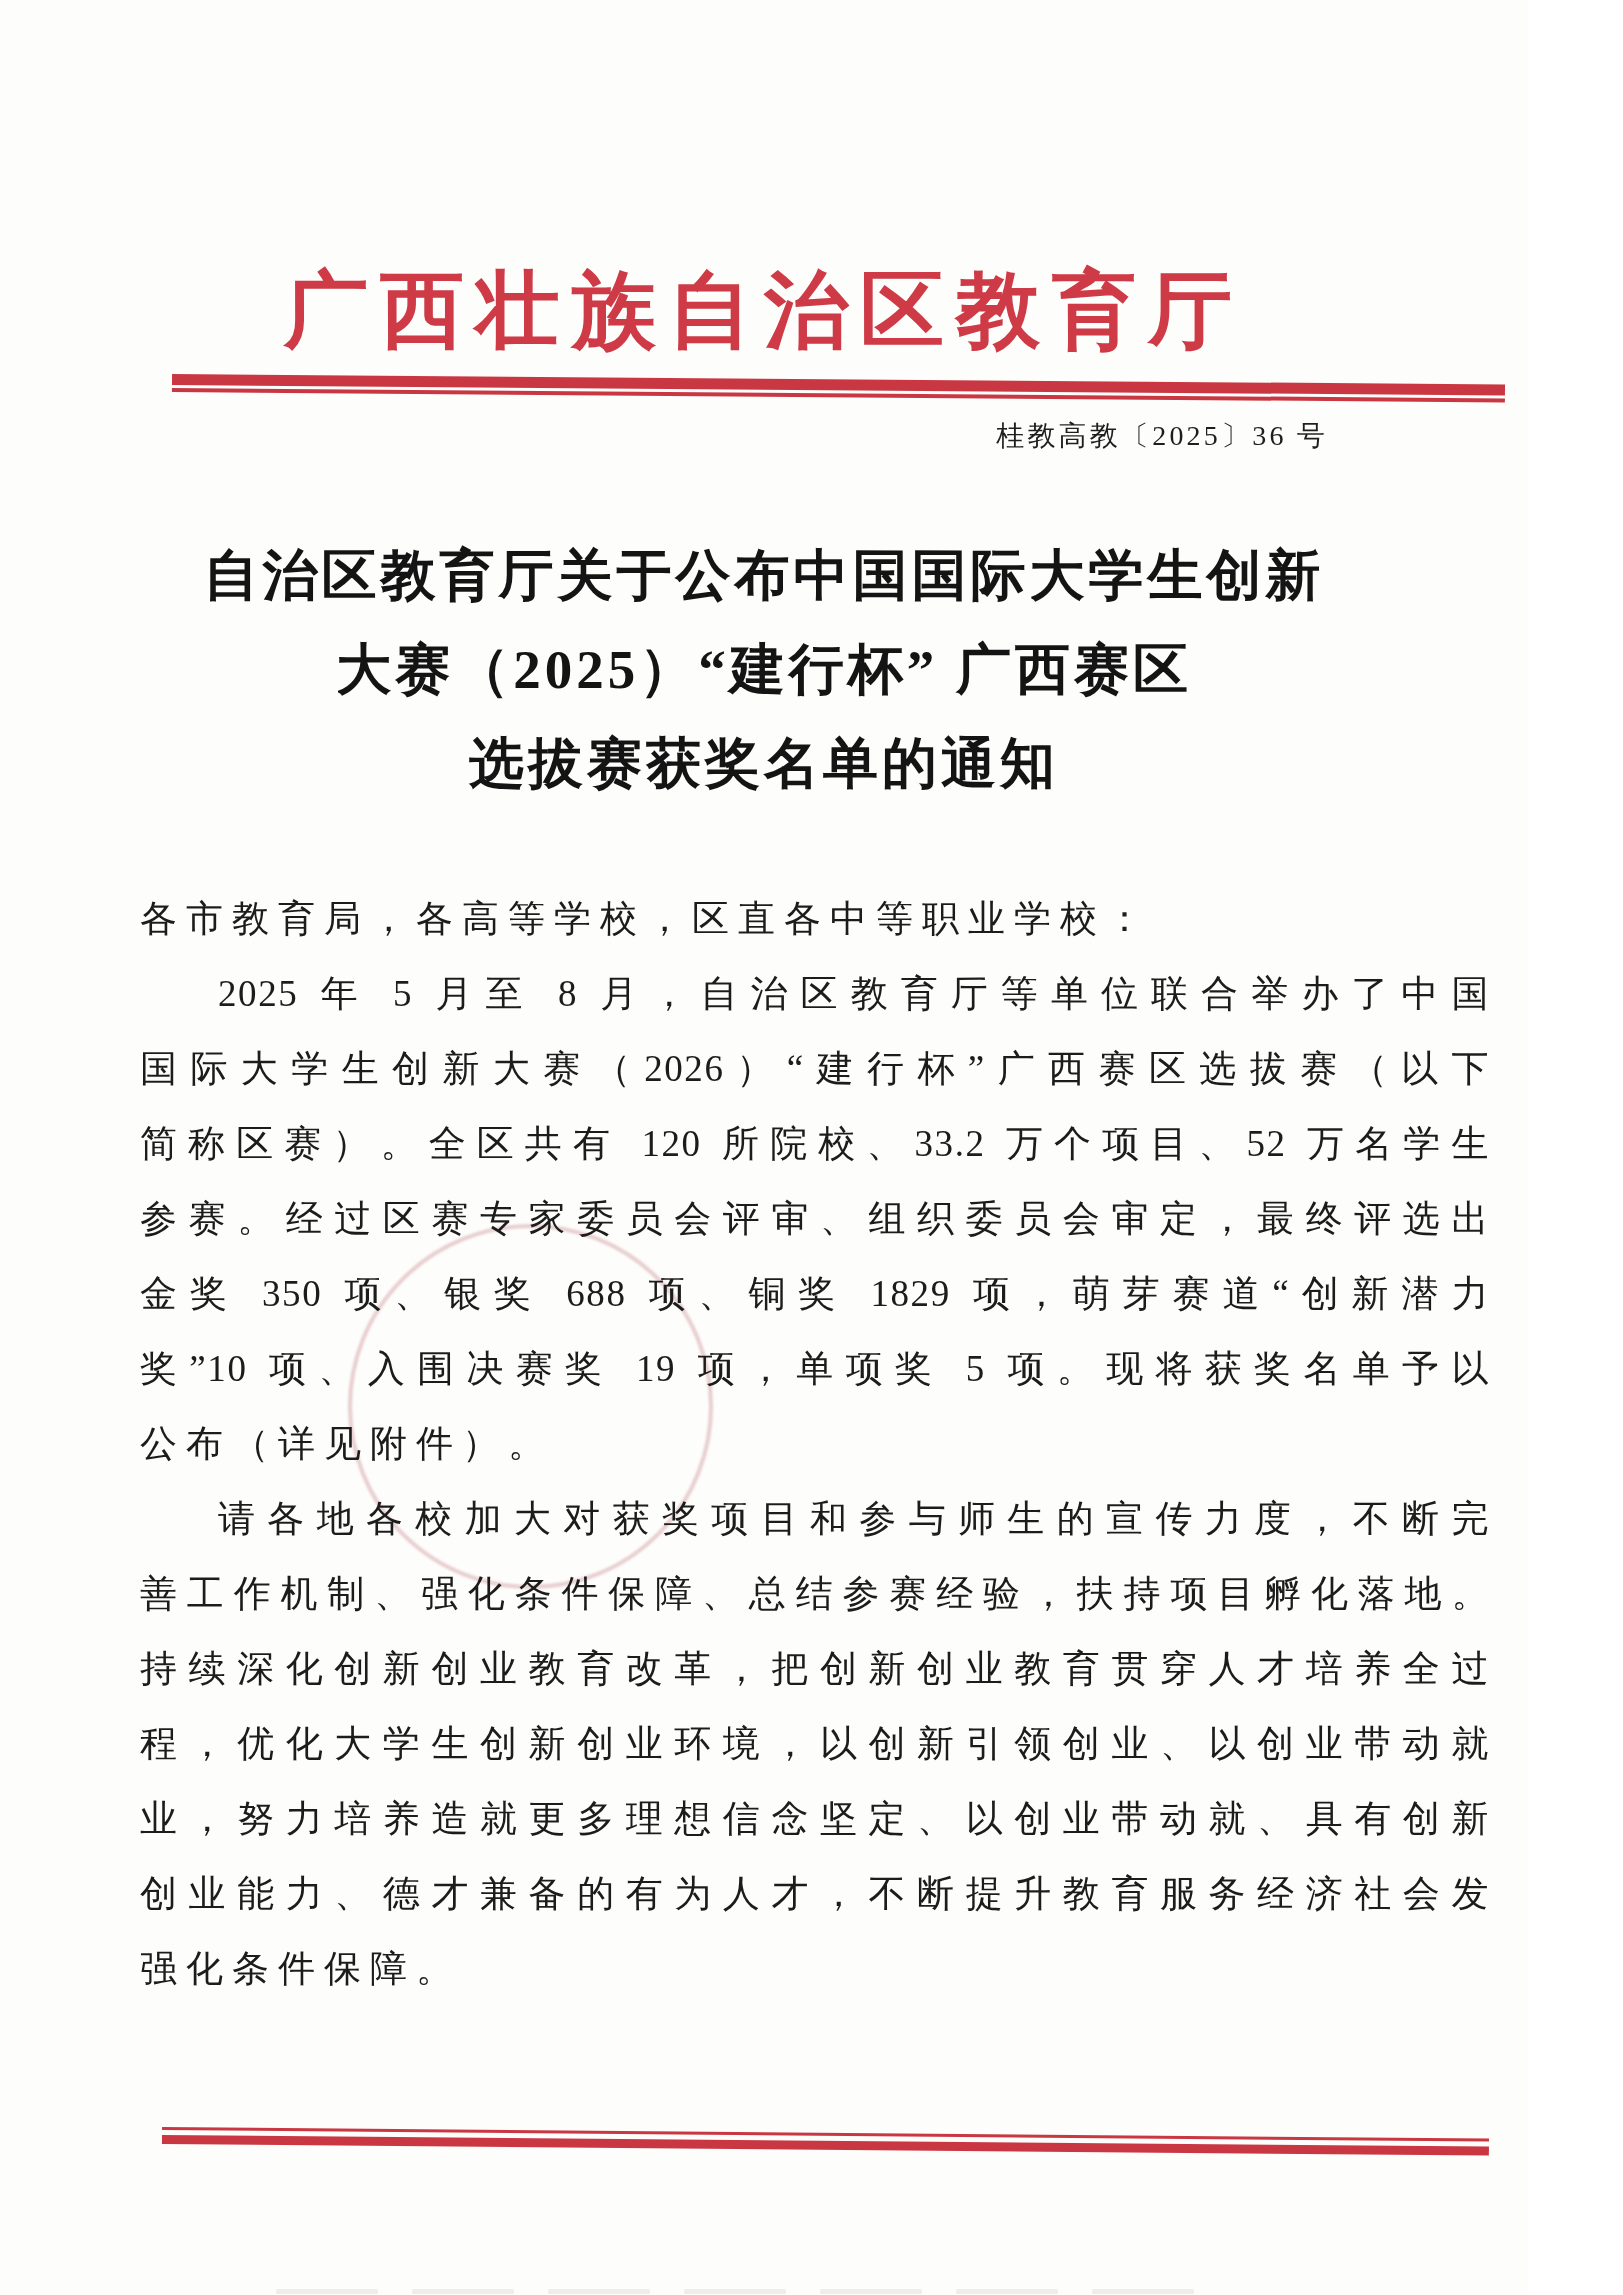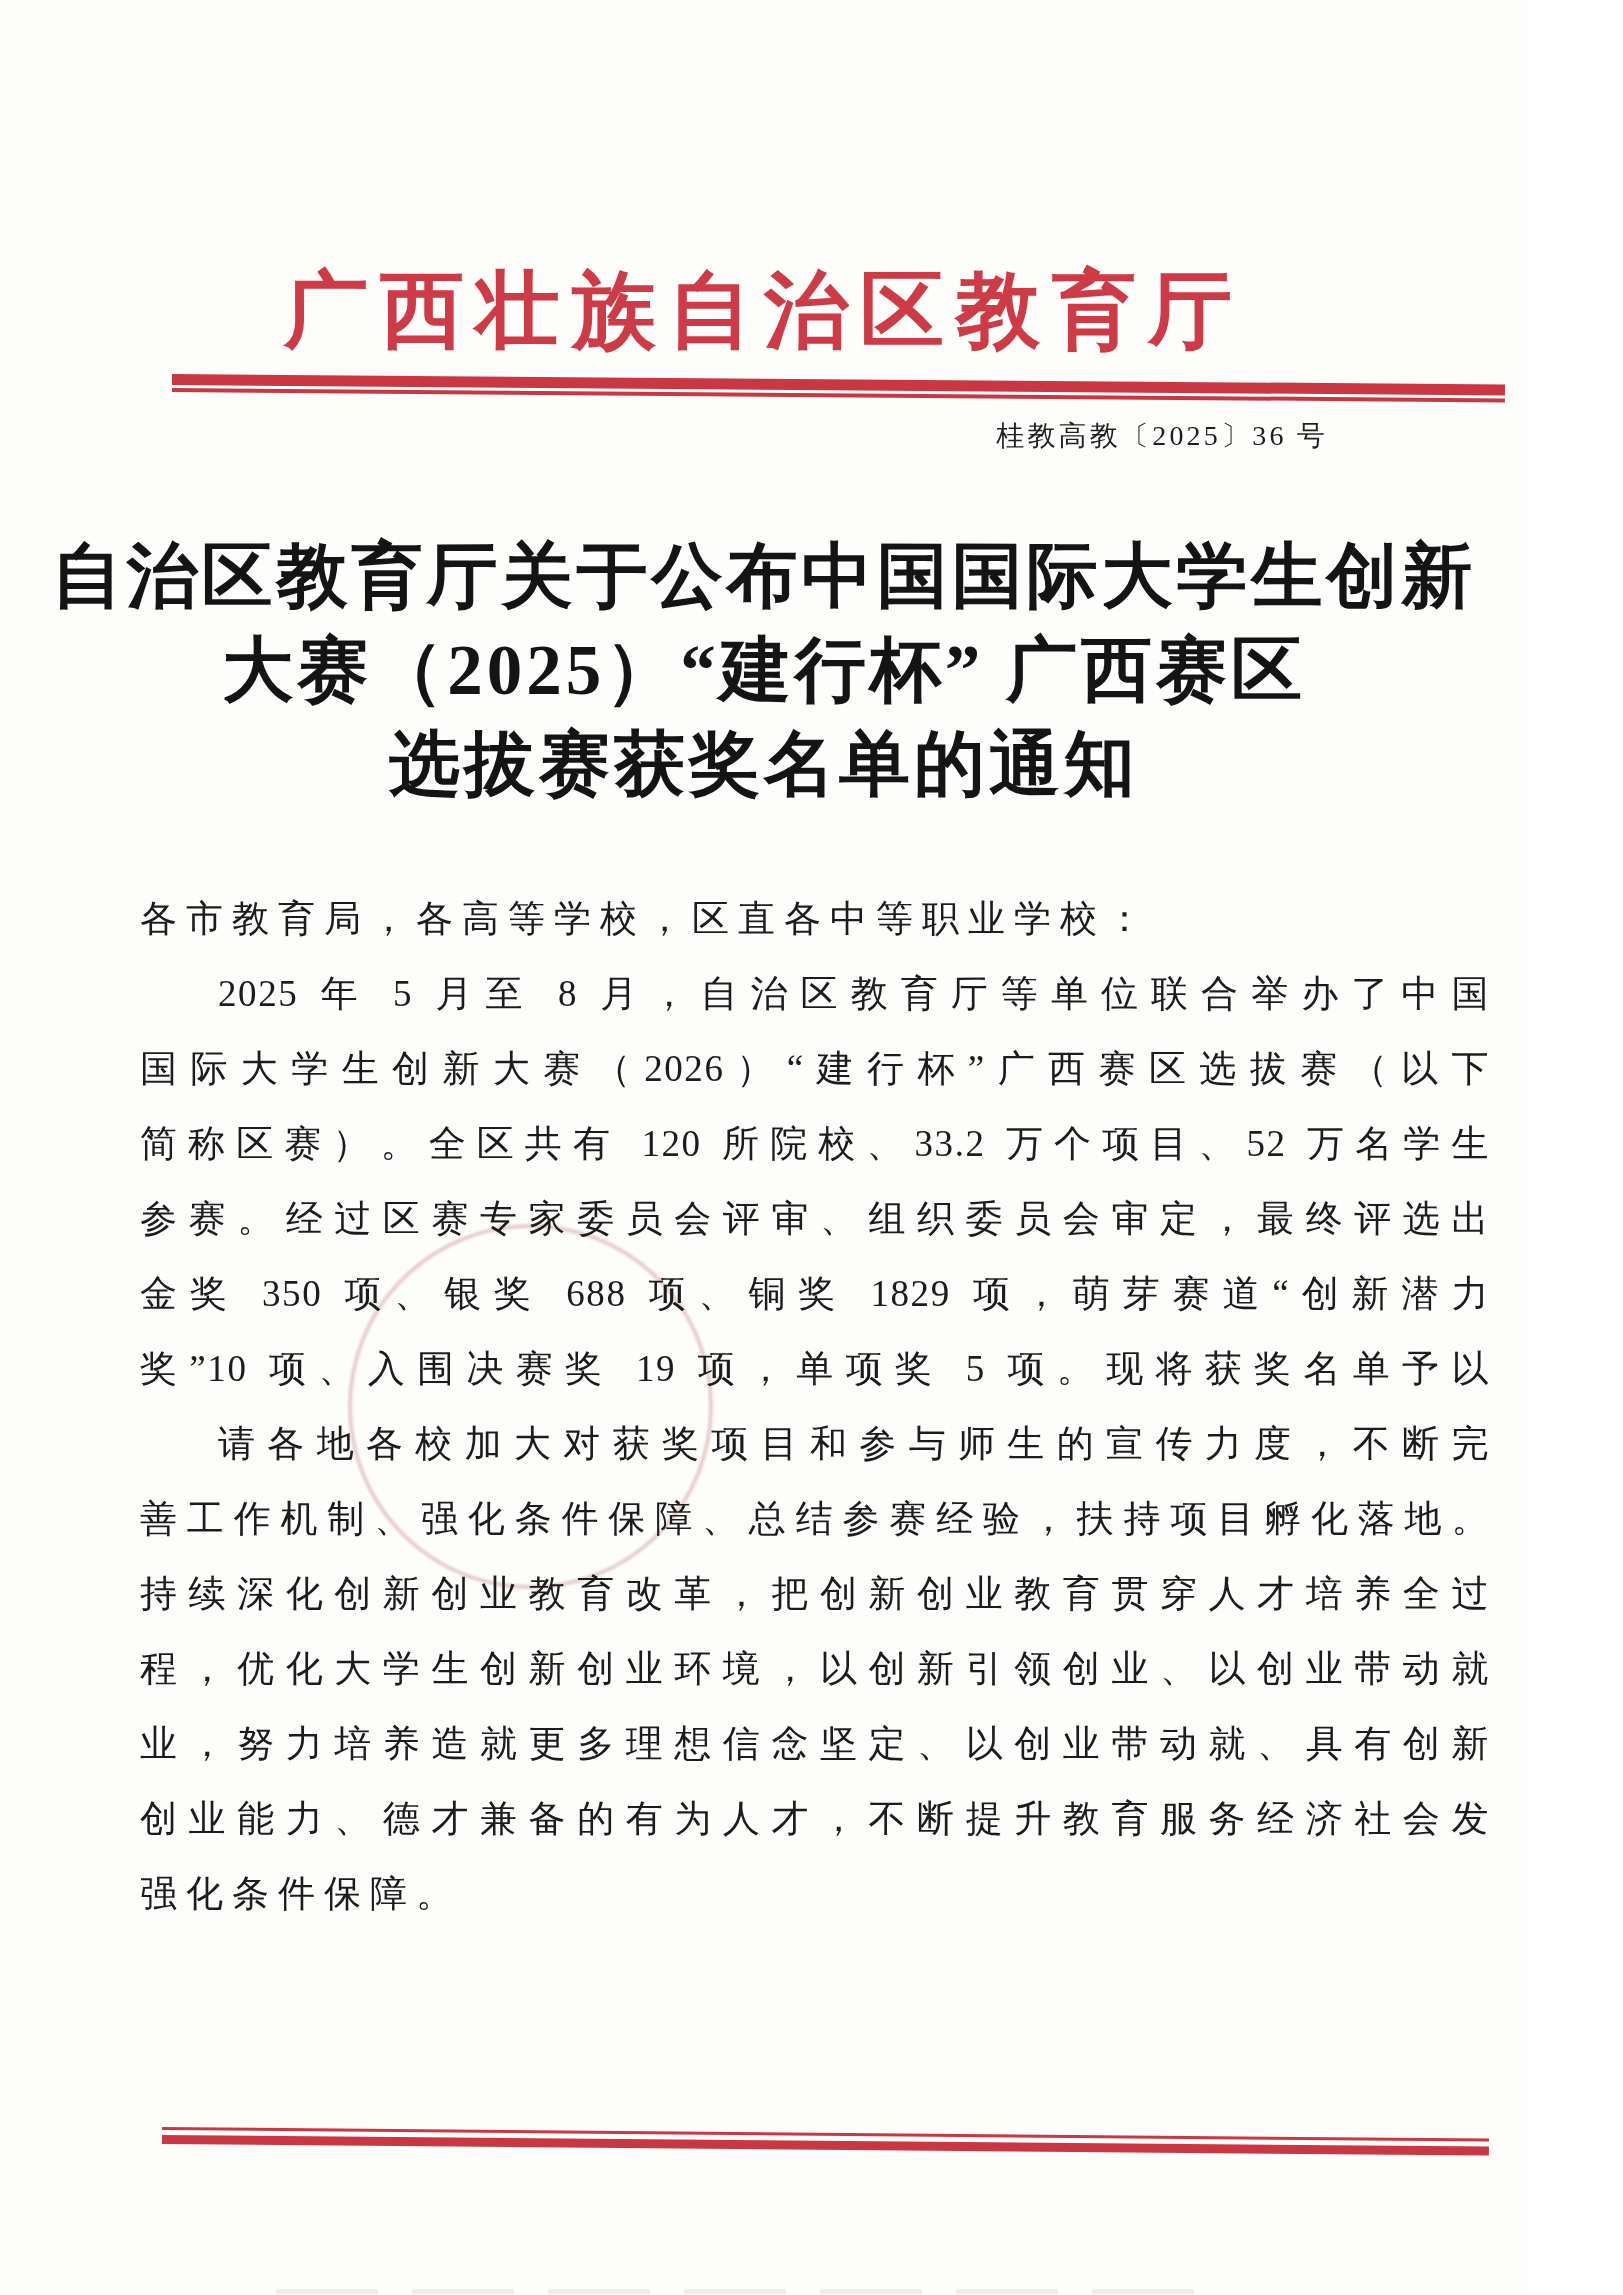--- a/index.html
+++ b/index.html
@@ -56,21 +56,21 @@
     white-space: nowrap;
   }
 
   
   .doc-title {
     position: absolute;
     top: 529px;
     left: 0;
     width: 100%;
     text-align: center;
-    font-size: 71px;
+    font-size: 55px;
     line-height: 94px;
     font-weight: bold;
     color: #141414;
     letter-spacing: 4px;
   }
 
   
   .seal {
     position: absolute;
     left: 348px;
@@ -160,20 +160,21 @@
   <div class="seal"></div>
 
   <div class="body-text">
     <div class="bline open">各市教育局，各高等学校，区直各中等职业学校：</div>
     <div class="bline indent">2025 年 5 月至 8 月，自治区教育厅等单位联合举办了中国</div>
     <div class="bline">国际大学生创新大赛（2026）“建行杯”广西赛区选拔赛（以下</div>
     <div class="bline">简称区赛）。全区共有 120 所院校、33.2 万个项目、52 万名学生</div>
     <div class="bline">参赛。经过区赛专家委员会评审、组织委员会审定，最终评选出</div>
     <div class="bline">金奖 350 项、银奖 688 项、铜奖 1829 项，萌芽赛道“创新潜力</div>
     <div class="bline">奖”10 项、入围决赛奖 19 项，单项奖 5 项。现将获奖名单予以</div>
+    <div class="bline open">公布（详见附件）。</div>
     <div class="bline indent">请各地各校加大对获奖项目和参与师生的宣传力度，不断完</div>
     <div class="bline">善工作机制、强化条件保障、总结参赛经验，扶持项目孵化落地。</div>
     <div class="bline">持续深化创新创业教育改革，把创新创业教育贯穿人才培养全过</div>
     <div class="bline">程，优化大学生创新创业环境，以创新引领创业、以创业带动就</div>
     <div class="bline">业，努力培养造就更多理想信念坚定、以创业带动就、具有创新</div>
     <div class="bline">创业能力、德才兼备的有为人才，不断提升教育服务经济社会发</div>
     <div class="bline open">强化条件保障。</div>
   </div>
 
   <div class="footer-rule">

